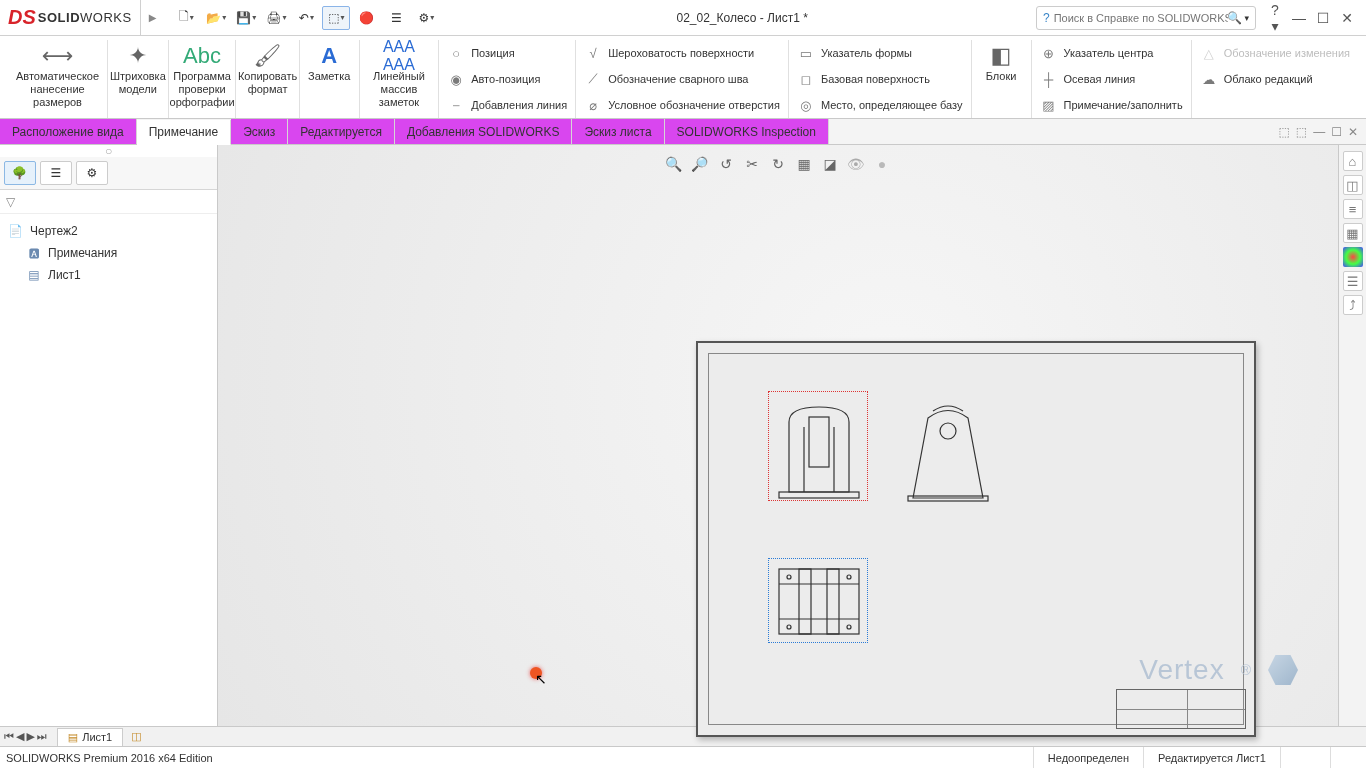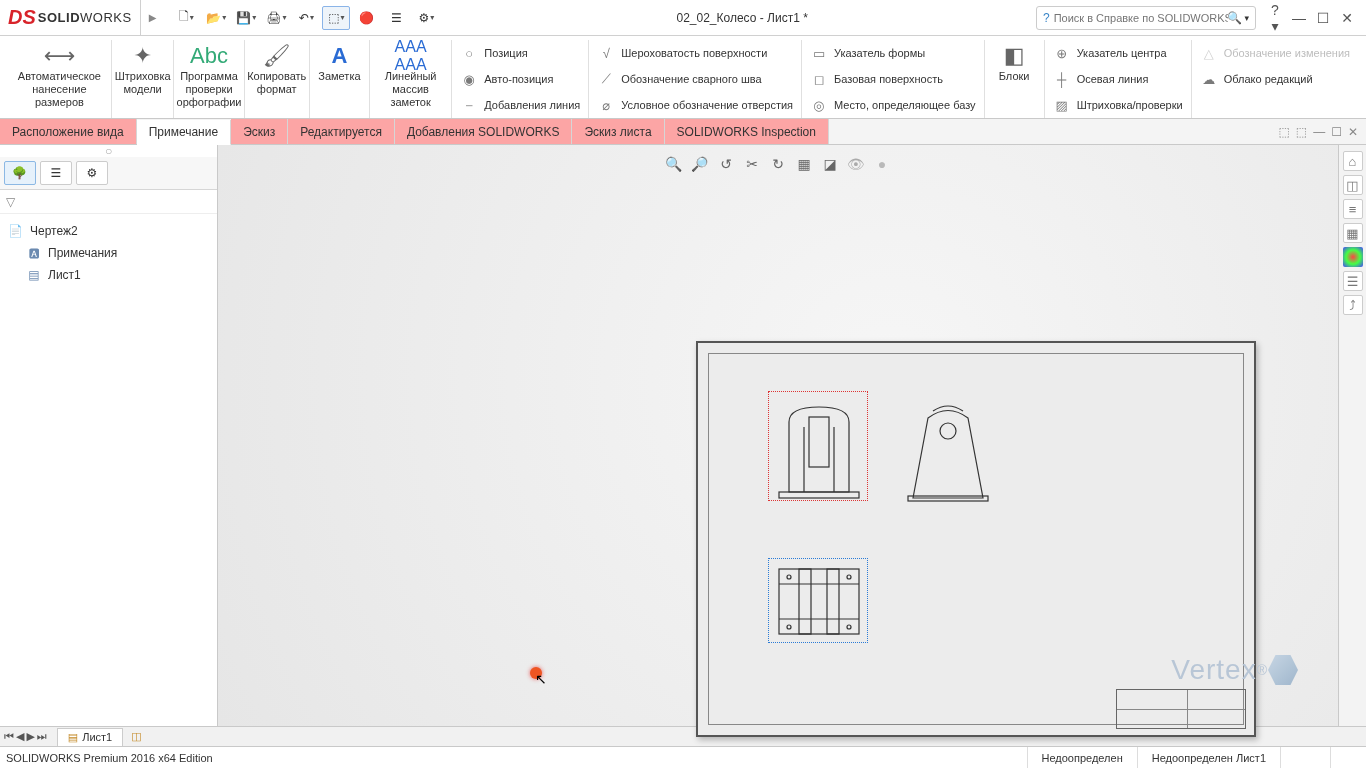--- a/index.html
+++ b/index.html
@@ -30,21 +30,21 @@
 .rgroup-big .ricon { font-size: 22px; height: 28px; display: flex; align-items: center; justify-content: center; color: #666; }
 .rgroup-big .rlabel { font-size: 11px; line-height: 13px; color: #333; max-width: 110px; }
 .rgroup-list { display: flex; flex-direction: column; gap: 4px; padding: 2px 8px; border-right: 1px solid #e0e0e0; }
 .rcmd { display: flex; align-items: center; gap: 6px; font-size: 11px; color: #333; height: 22px; white-space: nowrap; }
 .rcmd .ri { width: 18px; height: 18px; display: inline-flex; align-items: center; justify-content: center; color: #7a7a7a; font-size: 13px; }
 .rcmd.disabled { color: #bdbdbd; }
 .rcmd.disabled .ri { color: #d0d0d0; }
 
 
 .tabs { background: #f4f4f4; border-bottom: 1px solid #c9c9c9; display: flex; align-items: stretch; height: 26px; }
-.tab { padding: 0 12px; display: flex; align-items: center; border-right: 1px solid #d6d6d6; font-size: 12px; color: #333; background: #fca5a5; }
+.tab { padding: 0 12px; display: flex; align-items: center; border-right: 1px solid #d6d6d6; font-size: 12px; color: #333; background: #d946ef; }
 .tab.active { background: #fff; border-bottom: 1px solid #fff; position: relative; top: 1px; }
 .tabs-spacer { flex: 1; }
 .tabs-ctrls { display: flex; align-items: center; gap: 6px; padding: 0 8px; color: #888; }
 
 
 .main { flex: 1; display: flex; min-height: 0; position: relative; }
 .leftpanel { width: 218px; background: #fff; border-right: 1px solid #c9c9c9; display: flex; flex-direction: column; }
 .lp-tabs { display: flex; border-bottom: 1px solid #d6d6d6; background: #f7f7f7; padding: 4px; gap: 4px; }
 .lp-tab { width: 32px; height: 24px; border: 1px solid #ccc; background: #fff; display: flex; align-items: center; justify-content: center; border-radius: 2px; }
 .lp-tab.active { background: #e6f1fb; border-color: #8cb8e4; }
@@ -67,21 +67,21 @@
 .view.sel-red { border: 1px dotted #d33; }
 .view.sel-blue { border: 1px dotted #2a7bd6; }
 
 .rightbar { width: 28px; background: #f3f3f3; border-left: 1px solid #c9c9c9; display:flex; flex-direction:column; gap:4px; padding:6px 0; align-items:center;}
 .rightbar .rb { width:20px; height:20px; display:flex; align-items:center; justify-content:center; color:#777; font-size:13px; border:1px solid #ccc; border-radius:2px; background:#fff;}
 .rightbar .rb.col { background:radial-gradient(circle,#f44,#4f4,#44f); border:none;}
 
 .cursor-dot { position:absolute; left:312px; top:522px; width:12px; height:12px; background:#e52; border-radius:50%; box-shadow:0 0 4px rgba(229,34,34,0.7);}
 .cursor-arrow { position:absolute; left:317px; top:526px; font-size:14px; color:#000;}
 
-.watermark { position:absolute; right:40px; bottom:40px; font-size:28px; color:#b8c6d6; font-weight:500; letter-spacing:1px; display:flex; align-items:center; gap:0;}
+.watermark { position:absolute; right:40px; bottom:40px; font-size:28px; color:#b8c6d6; font-weight:500; letter-spacing:1px; display:flex; align-items:center; gap:16px;}
 .watermark .wm-shape { width:30px; height:30px; background:linear-gradient(135deg,#c7d6e4,#9fb6cc); clip-path: polygon(25% 0,75% 0,100% 50%,75% 100%,25% 100%,0 50%);}
 
 
 .sheettabs { height: 20px; background:#f1f1f1; border-top:1px solid #c9c9c9; display:flex; align-items:center; font-size:11px;}
 .sheettabs .nav { display:flex; gap:2px; padding:0 4px; color:#555;}
 .sheettabs .stab { padding:0 10px; height:18px; display:flex; align-items:center; background:#fff; border:1px solid #ccc; border-bottom:none; margin-left:6px;}
 
 
 .status { height: 22px; background:#fff; border-top:1px solid #c9c9c9; display:flex; align-items:center; font-size:11px; color:#333; padding:0 6px;}
 .status .sp { flex:1; }
@@ -208,21 +208,21 @@
     <div class="rcmd">
         <span class="ri">⊕</span>
         <span>Указатель центра</span>
       </div>
     <div class="rcmd">
         <span class="ri">┼</span>
         <span>Осевая линия</span>
       </div>
     <div class="rcmd">
         <span class="ri">▨</span>
-        <span>Штриховка/проверки</span>
+        <span>Примечание/заполнить</span>
       </div>
   </div>
 
   <div class="rgroup-list" style="border-right:none;">
     <div class="rcmd disabled">
         <span class="ri">△</span>
         <span>Обозначение изменения</span>
       </div>
     <div class="rcmd">
         <span class="ri">☁</span>
@@ -364,16 +364,16 @@
     <span style="color:#c58b2a;margin-right:4px;">▤</span>
     <span>Лист1</span>
   </div>
   <div style="padding:0 8px;color:#c58b2a;">◫</div>
 </div>
 
 <div class="status">
   <span>SOLIDWORKS Premium 2016 x64 Edition</span>
   <span class="sp"></span>
   <span class="cell">Недоопределен</span>
-  <span class="cell">Недоопределен Лист1</span>
+  <span class="cell">Редактируется Лист1</span>
   <span class="cell" style="min-width:50px;"></span>
   <span class="cell" style="min-width:30px;"></span>
 </div>
 
 </body></html>

